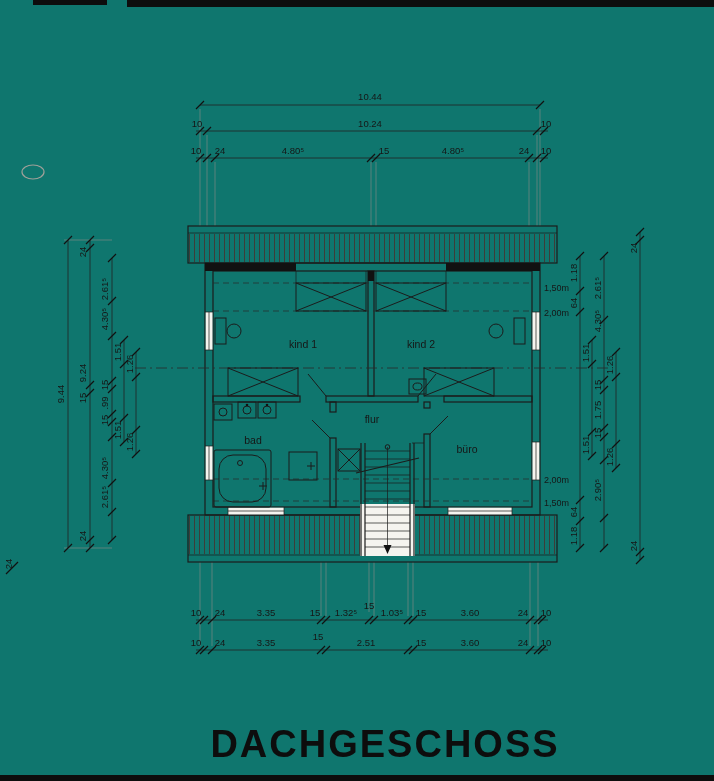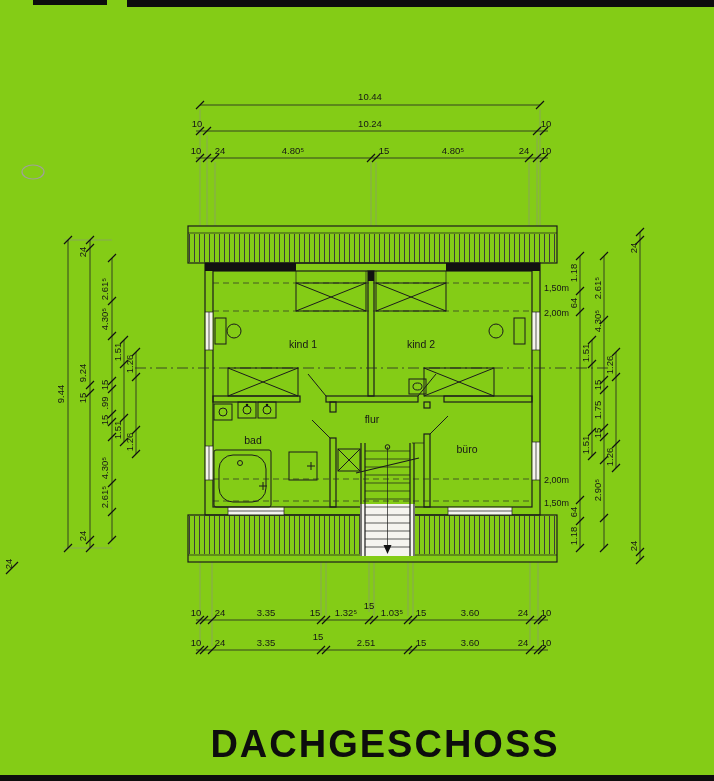--- a/index.html
+++ b/index.html
@@ -1,16 +1,16 @@
 <!DOCTYPE html>
 <html><head>
 <meta charset="utf-8">
 <style>
   html,body{margin:0;padding:0;background:#e9e8e4;}
-  #stage{position:relative;width:714px;height:781px;background:#84cc16;overflow:hidden;
+  #stage{position:relative;width:714px;height:781px;background:#0f766e;overflow:hidden;
          font-family:"Liberation Sans",sans-serif;}
   .hatch{position:absolute;background:repeating-linear-gradient(90deg,#3d3d3a 0px,#3d3d3a 1px,transparent 1px,transparent 5px);}
   svg{position:absolute;left:0;top:0;}
   svg text{fill:#161616;font-family:"Liberation Sans",sans-serif;}
   .dt{font-size:9.5px;}
   .ht{font-size:9px;}
   .room{font-size:10.5px;}
   .ttl{font-size:38px;font-weight:bold;letter-spacing:2px;fill:#0d0d0d;}
   .ln{stroke:#1b1b1b;stroke-width:1.2;fill:none;}
   .thin{stroke:#1b1b1b;stroke-width:0.7;fill:none;}

